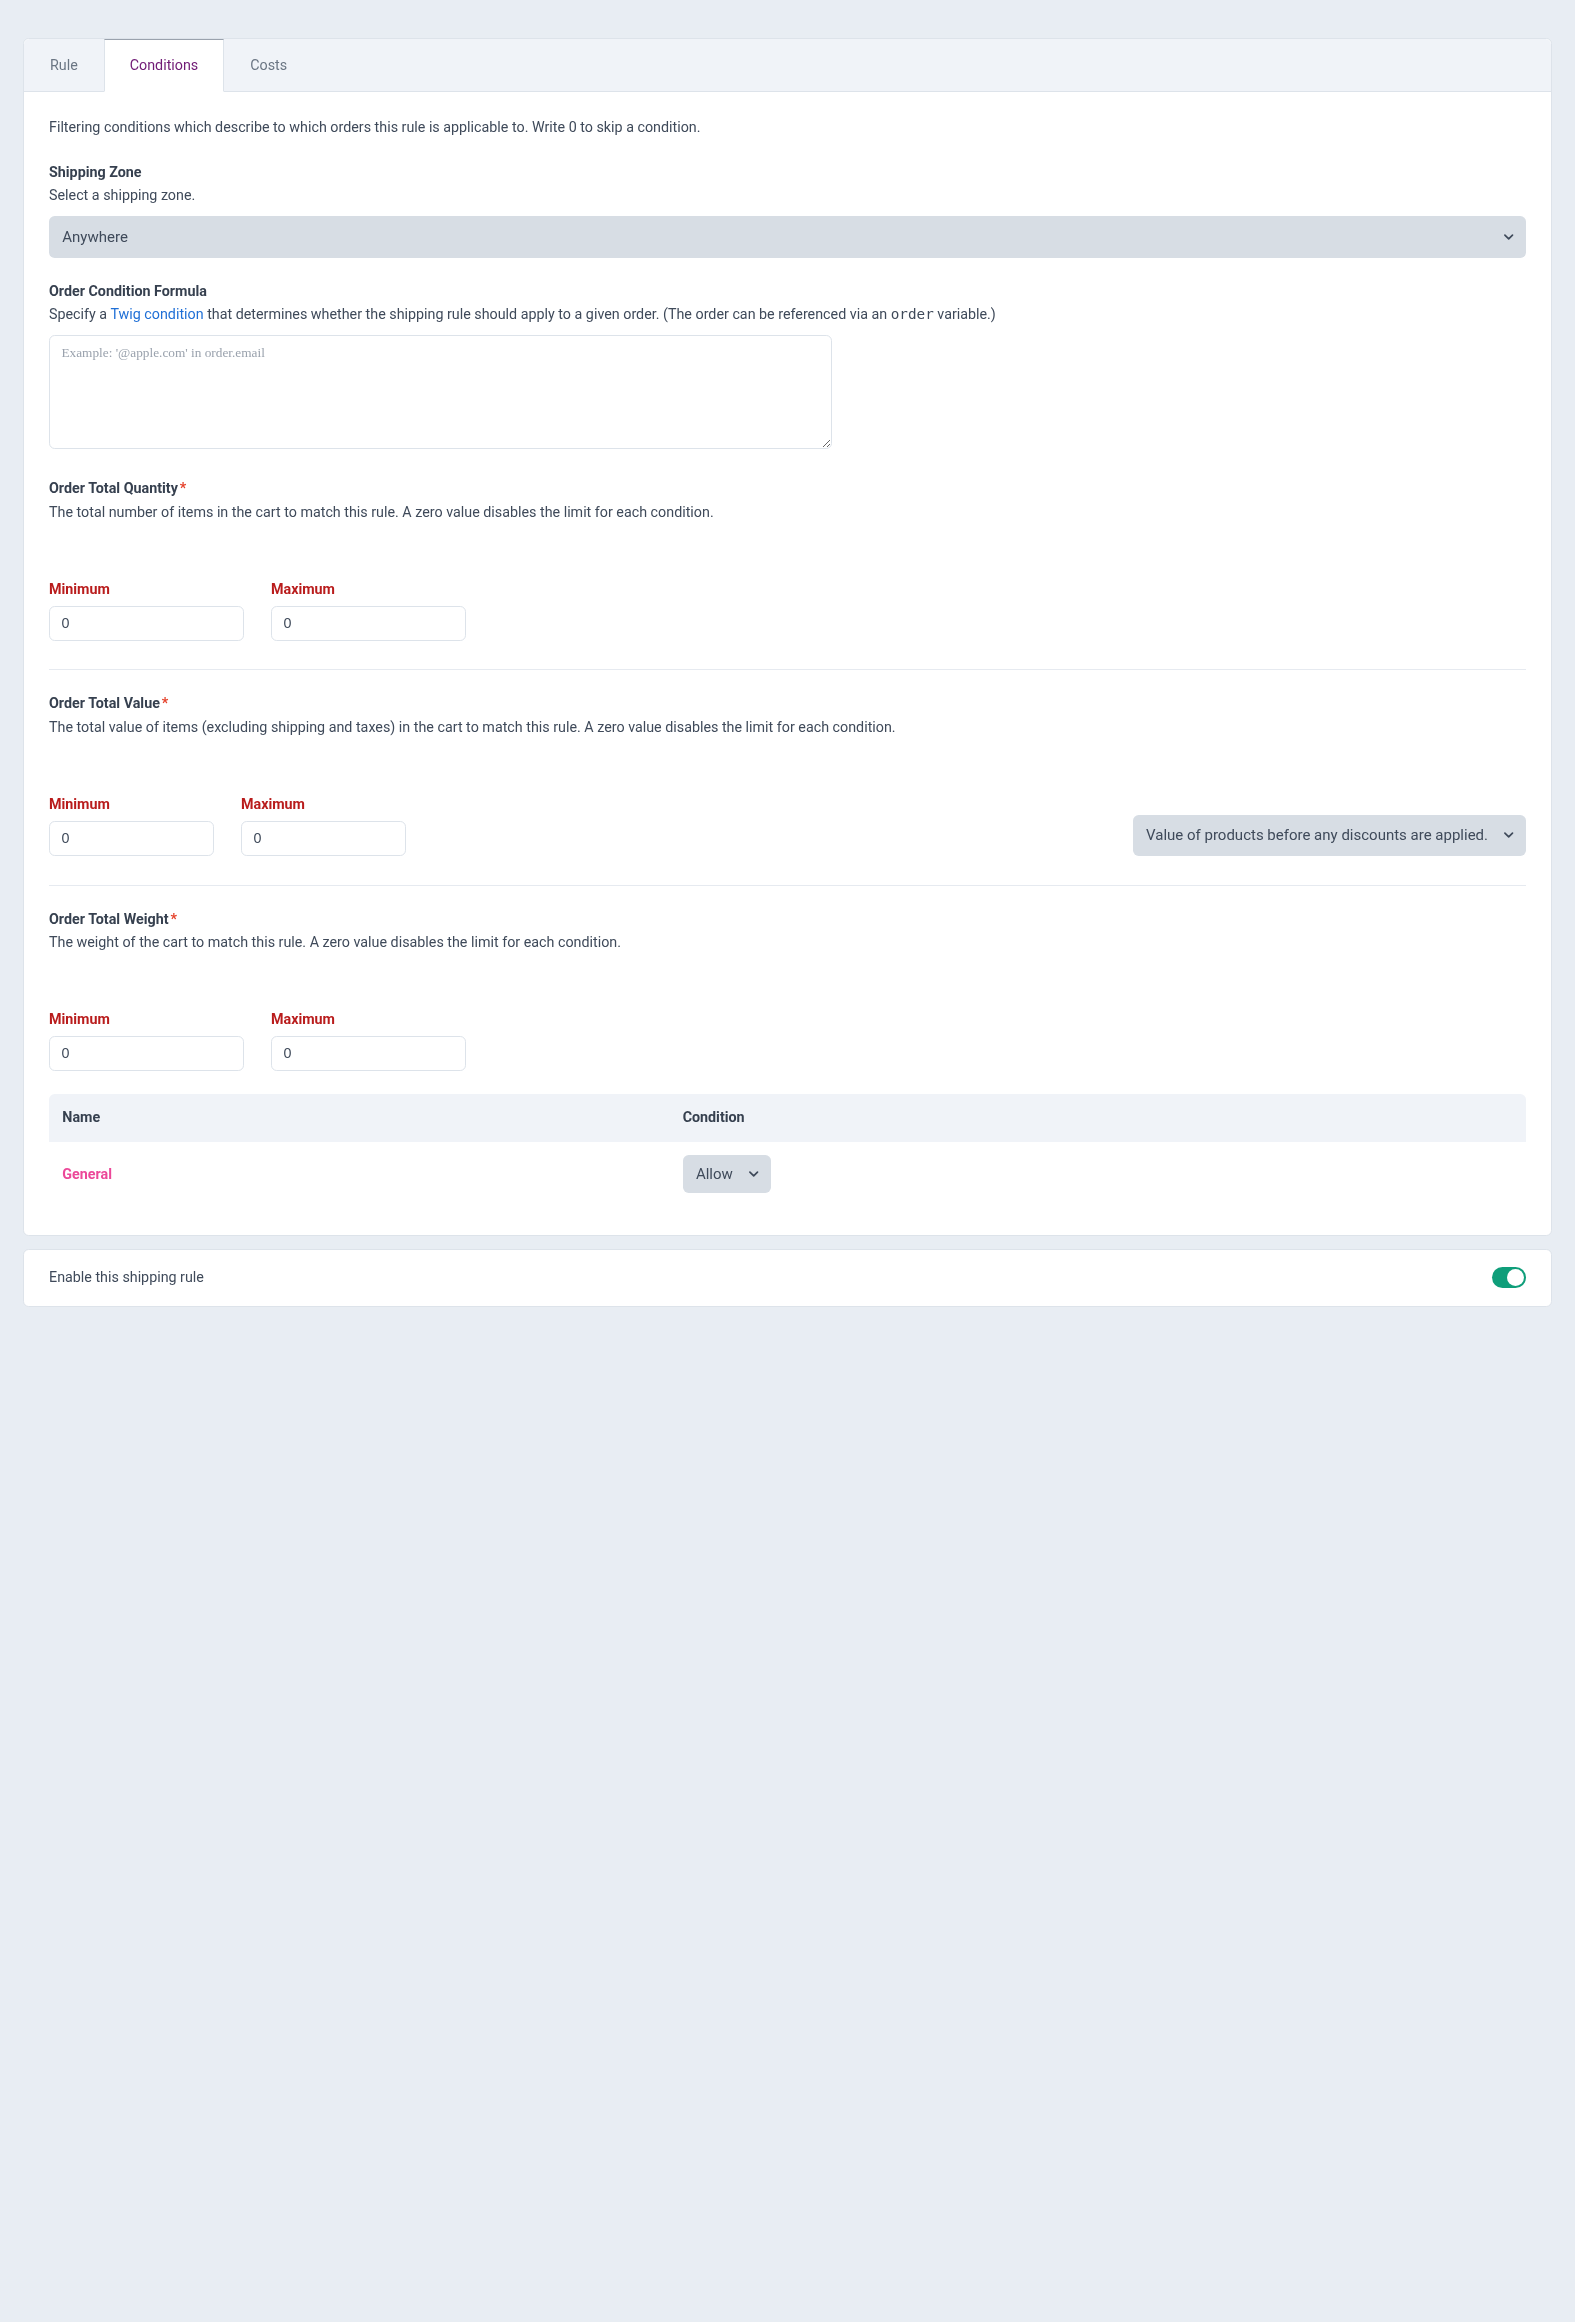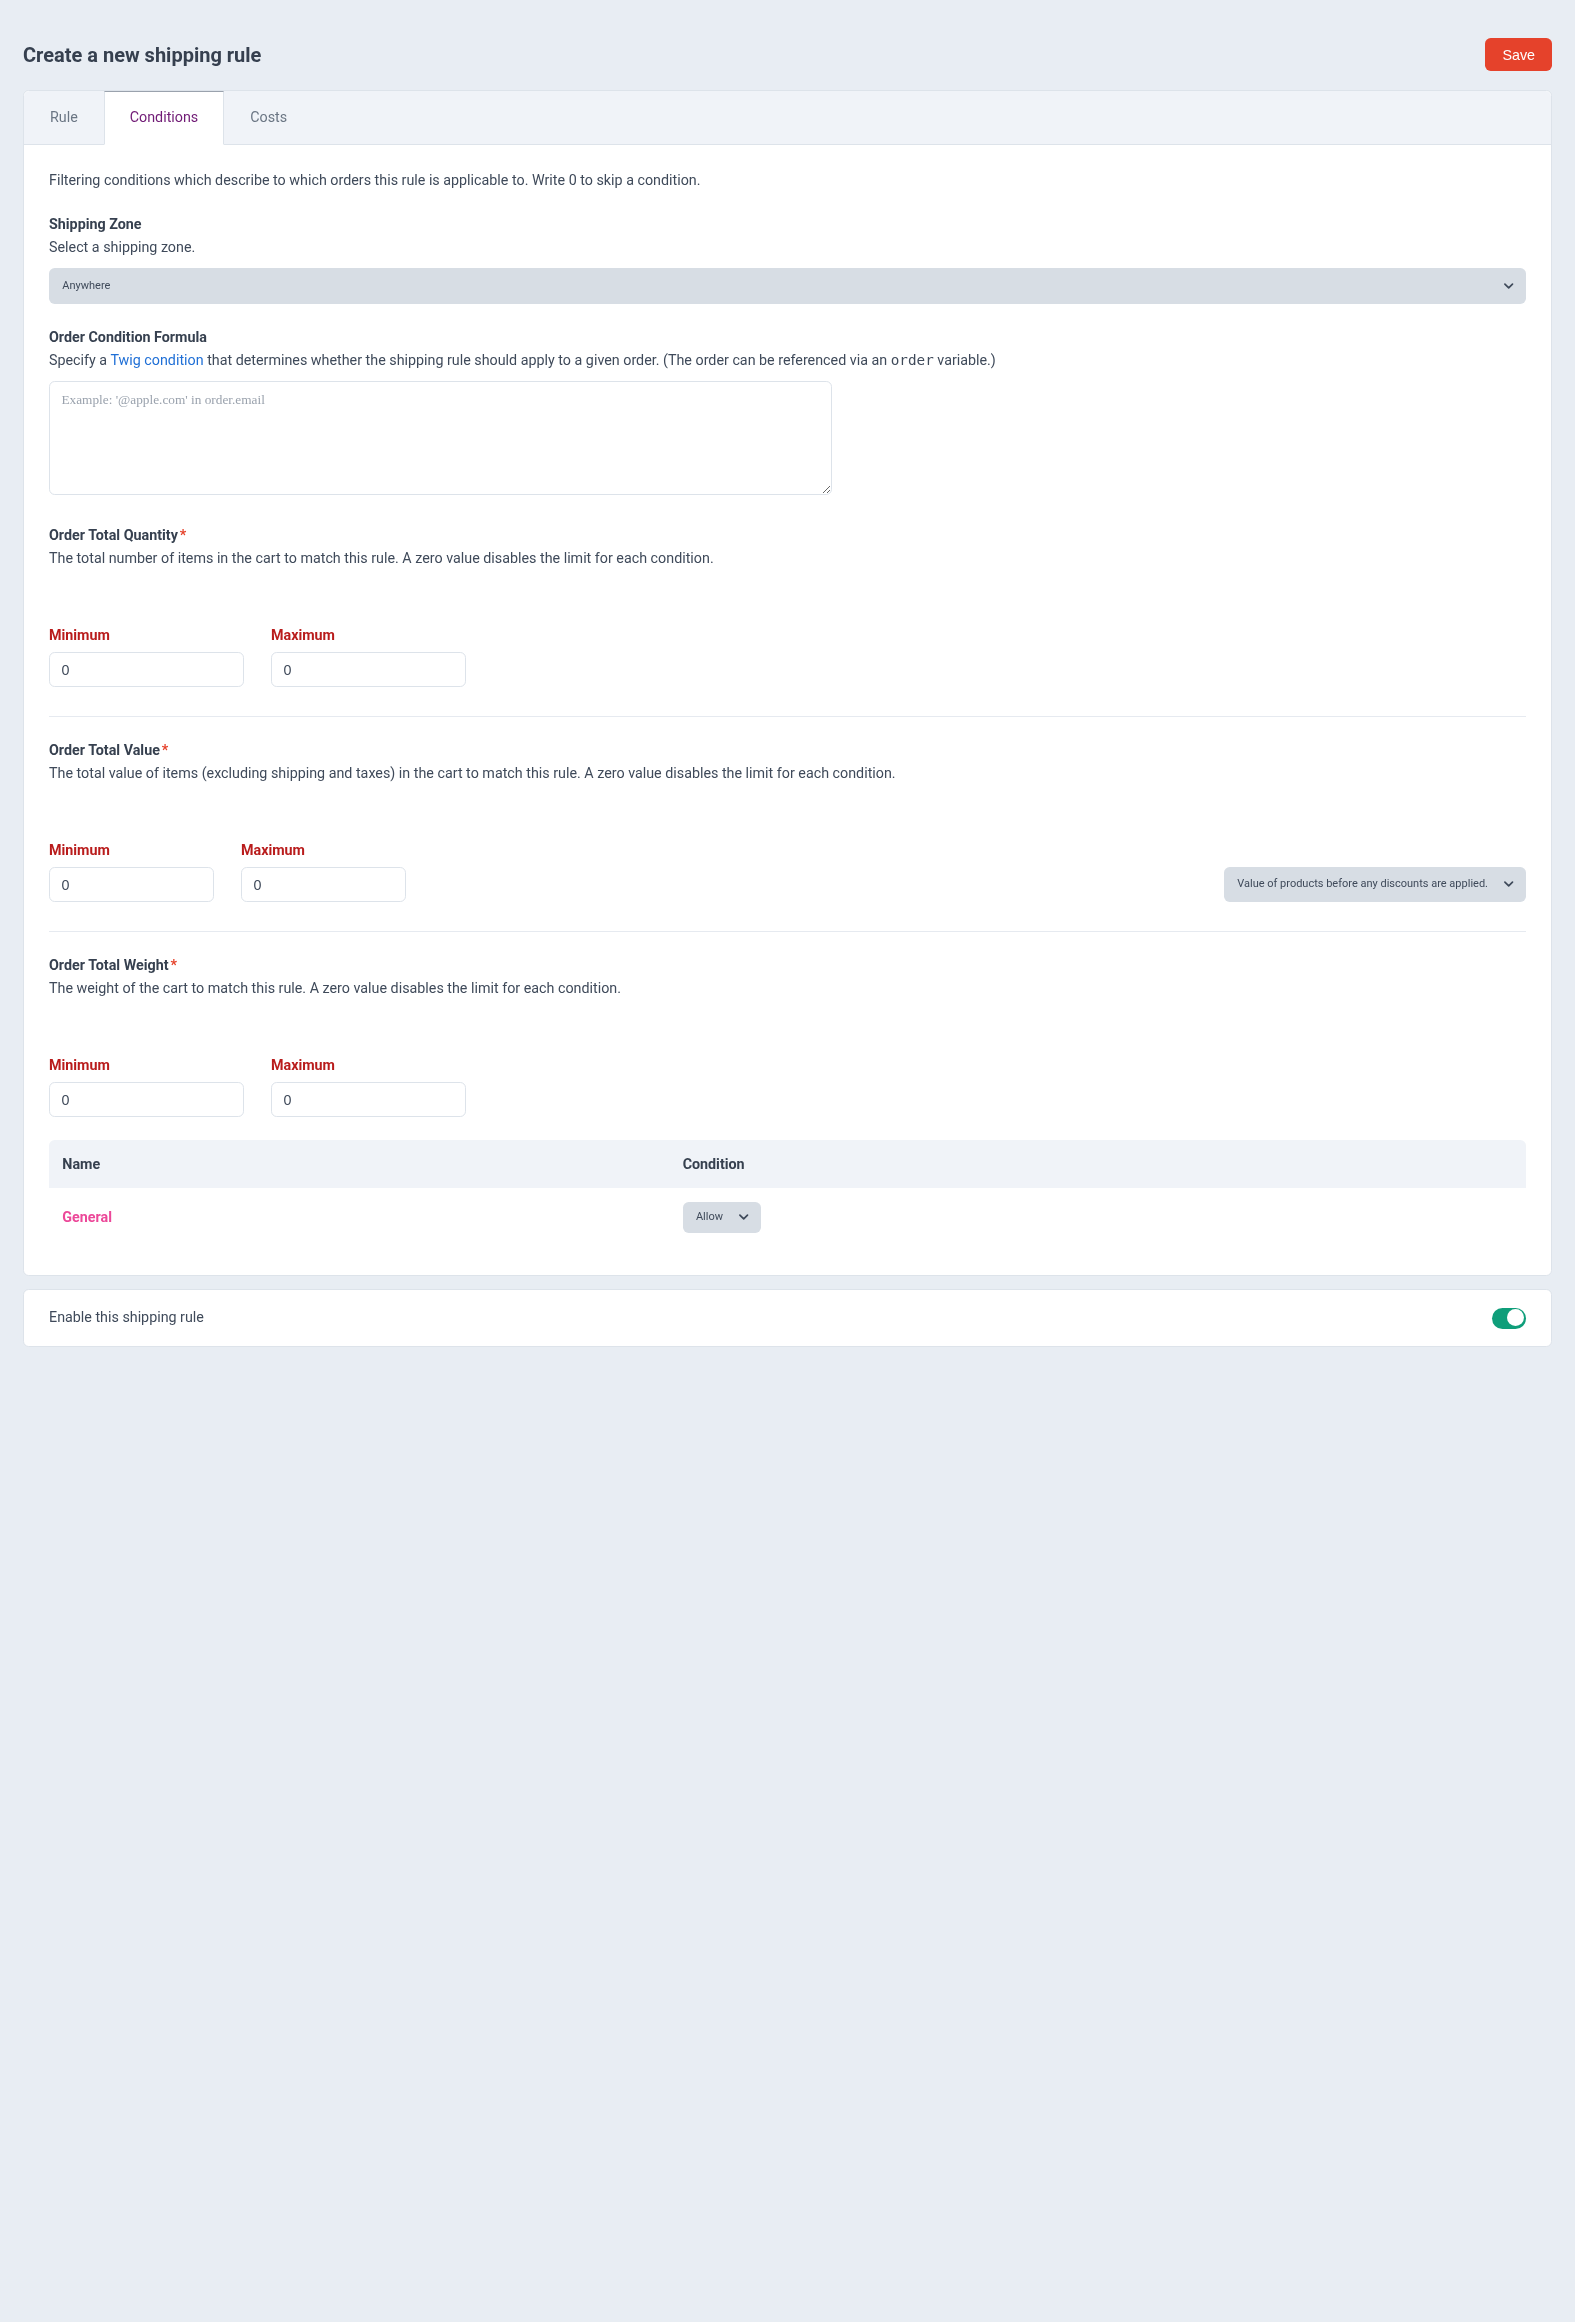--- a/index.html
+++ b/index.html
@@ -93,21 +93,21 @@
       border-radius: 5.7px;
       width: 100%;
     }
     .select {
       width: 100%;
       appearance: none;
       -webkit-appearance: none;
       background: transparent;
       border: none;
       padding: 9.5px 34px 9.5px 13.3px;
-      font-size: 11px;
+      font-size: 15px;
       color: #3f4a5a;
       cursor: pointer;
     }
     .chevron {
       position: absolute;
       right: 11.4px;
       top: 50%;
       transform: translateY(-50%);
       pointer-events: none;
     }
@@ -215,24 +215,20 @@
       width: 17px;
       height: 17px;
       background: #fff;
       border-radius: 50%;
     }
   </style>
 </head>
 <body>
 
 <div class="page">
-  <div class="header">
-    <h1>Create a new shipping rule</h1>
-    <button class="save-btn">Save</button>
-  </div>
 
   <div class="card">
     <div class="tabs">
       <div class="tab">Rule</div>
       <div class="tab active">Conditions</div>
       <div class="tab">Costs</div>
     </div>
 
     <div class="panel">
       <p class="description">Filtering conditions which describe to which orders this rule is applicable to. Write 0 to skip a condition.</p>

